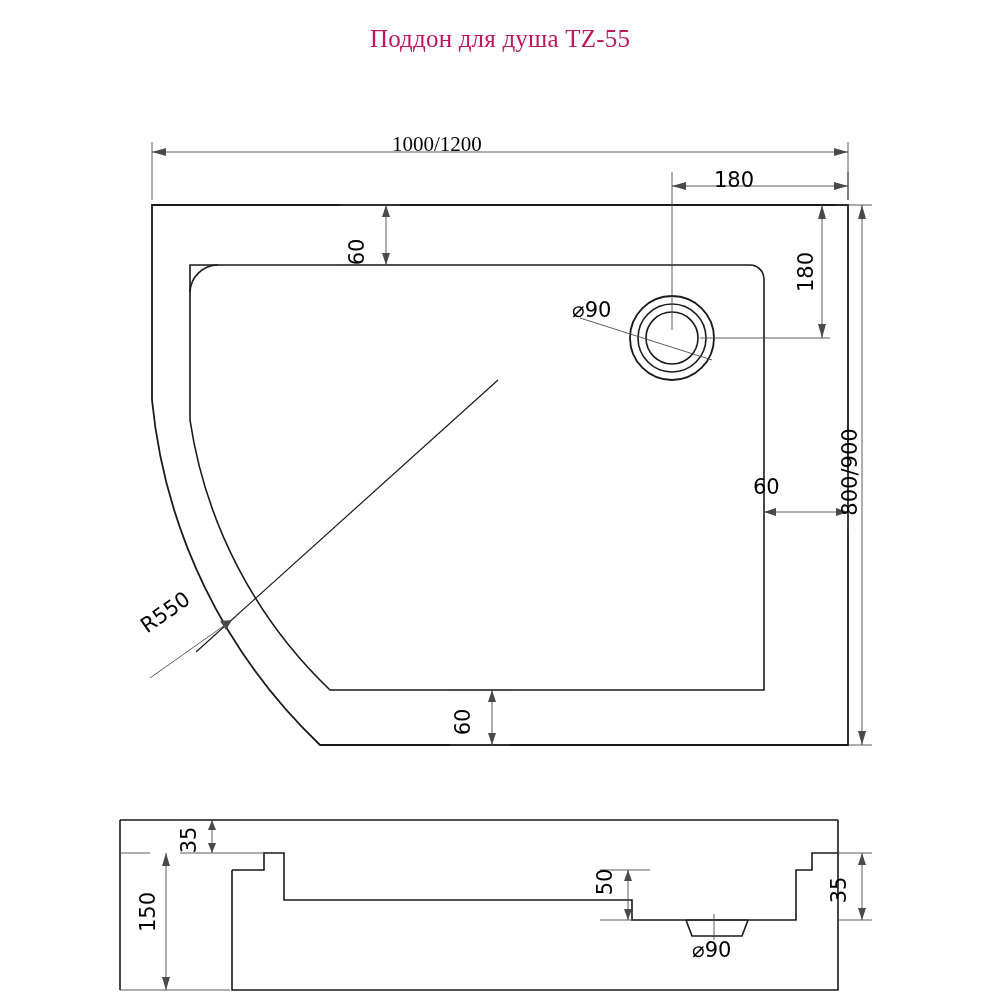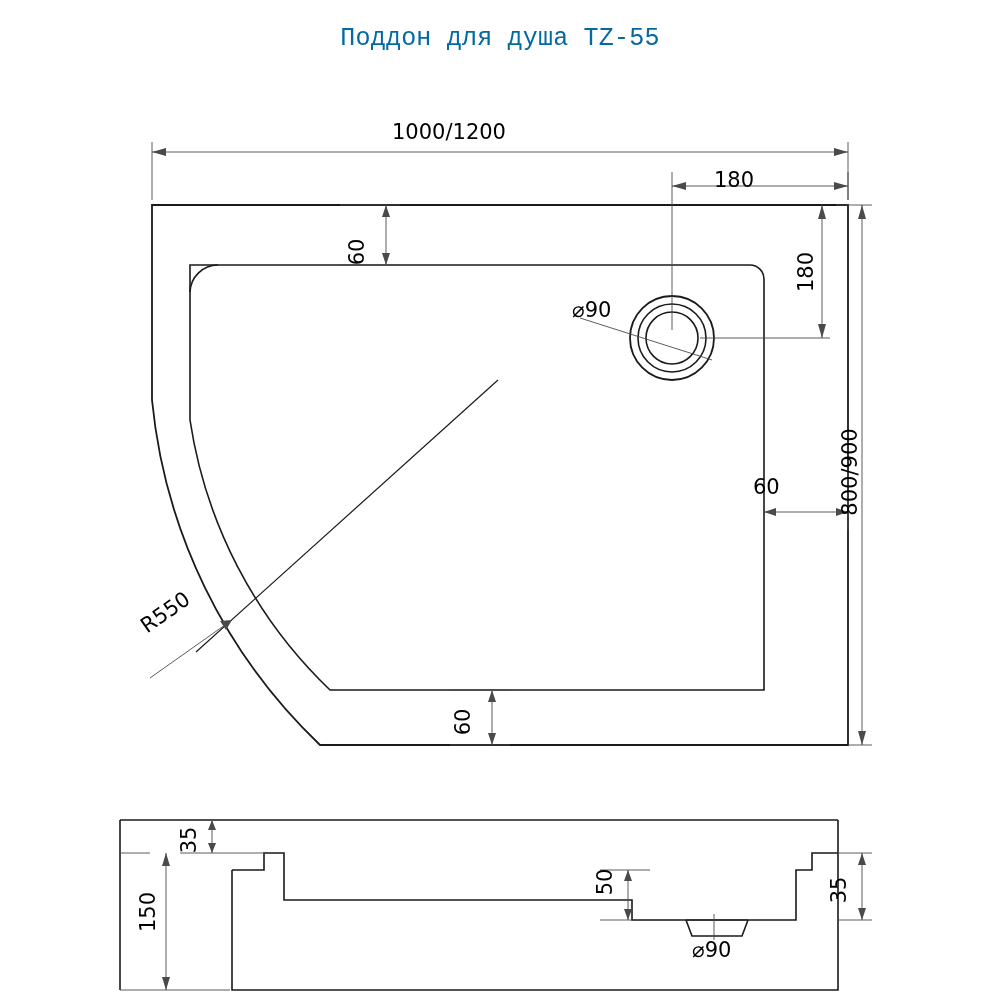--- a/index.html
+++ b/index.html
@@ -23,22 +23,22 @@
   .title-block {
     position: absolute;
     left: 0;
     top: 22px;
     width: 1000px;
     text-align: center;
     line-height: 1.35;
   }
   .title-line {
     font-size: 25px;
-    font-family: Liberation Mono, monospace;
-    color: #0369a1;
+    font-family: Liberation Serif, serif;
+    color: #be185d;
     letter-spacing: 0.2px;
   }
   svg#drawing {
     position: absolute;
     left: 0;
     top: 0;
     width: 1000px;
     height: 1000px;
   }
   .lbl {
@@ -206,21 +206,21 @@
         <polygon points="862,853 858,865 866,865"></polygon>
         <polygon points="862,920 858,908 866,908"></polygon>
       </g>
 
       <g stroke="#4a4a4a" stroke-width="0.9">
         <line x1="714" y1="914" x2="714" y2="940"></line>
       </g>
     </g>
   </svg>
 
-  <div class="lbl" style="left:392px; top:120px;">1000/1200</div>
+  <div class="lbl" style="left:392px; top:132px;font-family:Liberation Serif, serif;">1000/1200</div>
 
   <div class="lbl" style="left:714px; top:168px;">180</div>
 
   <div class="lbl vert" style="left:786px; top:260px; transform:rotate(-90deg);">180</div>
 
   <div class="lbl vert" style="left:806px; top:460px; transform:rotate(-90deg); font-size:21px;">800/900</div>
 
   <div class="lbl vert" style="left:344px; top:240px; transform:rotate(-90deg);">60</div>
 
   <div class="lbl" style="left:753px; top:475px;">60</div>

